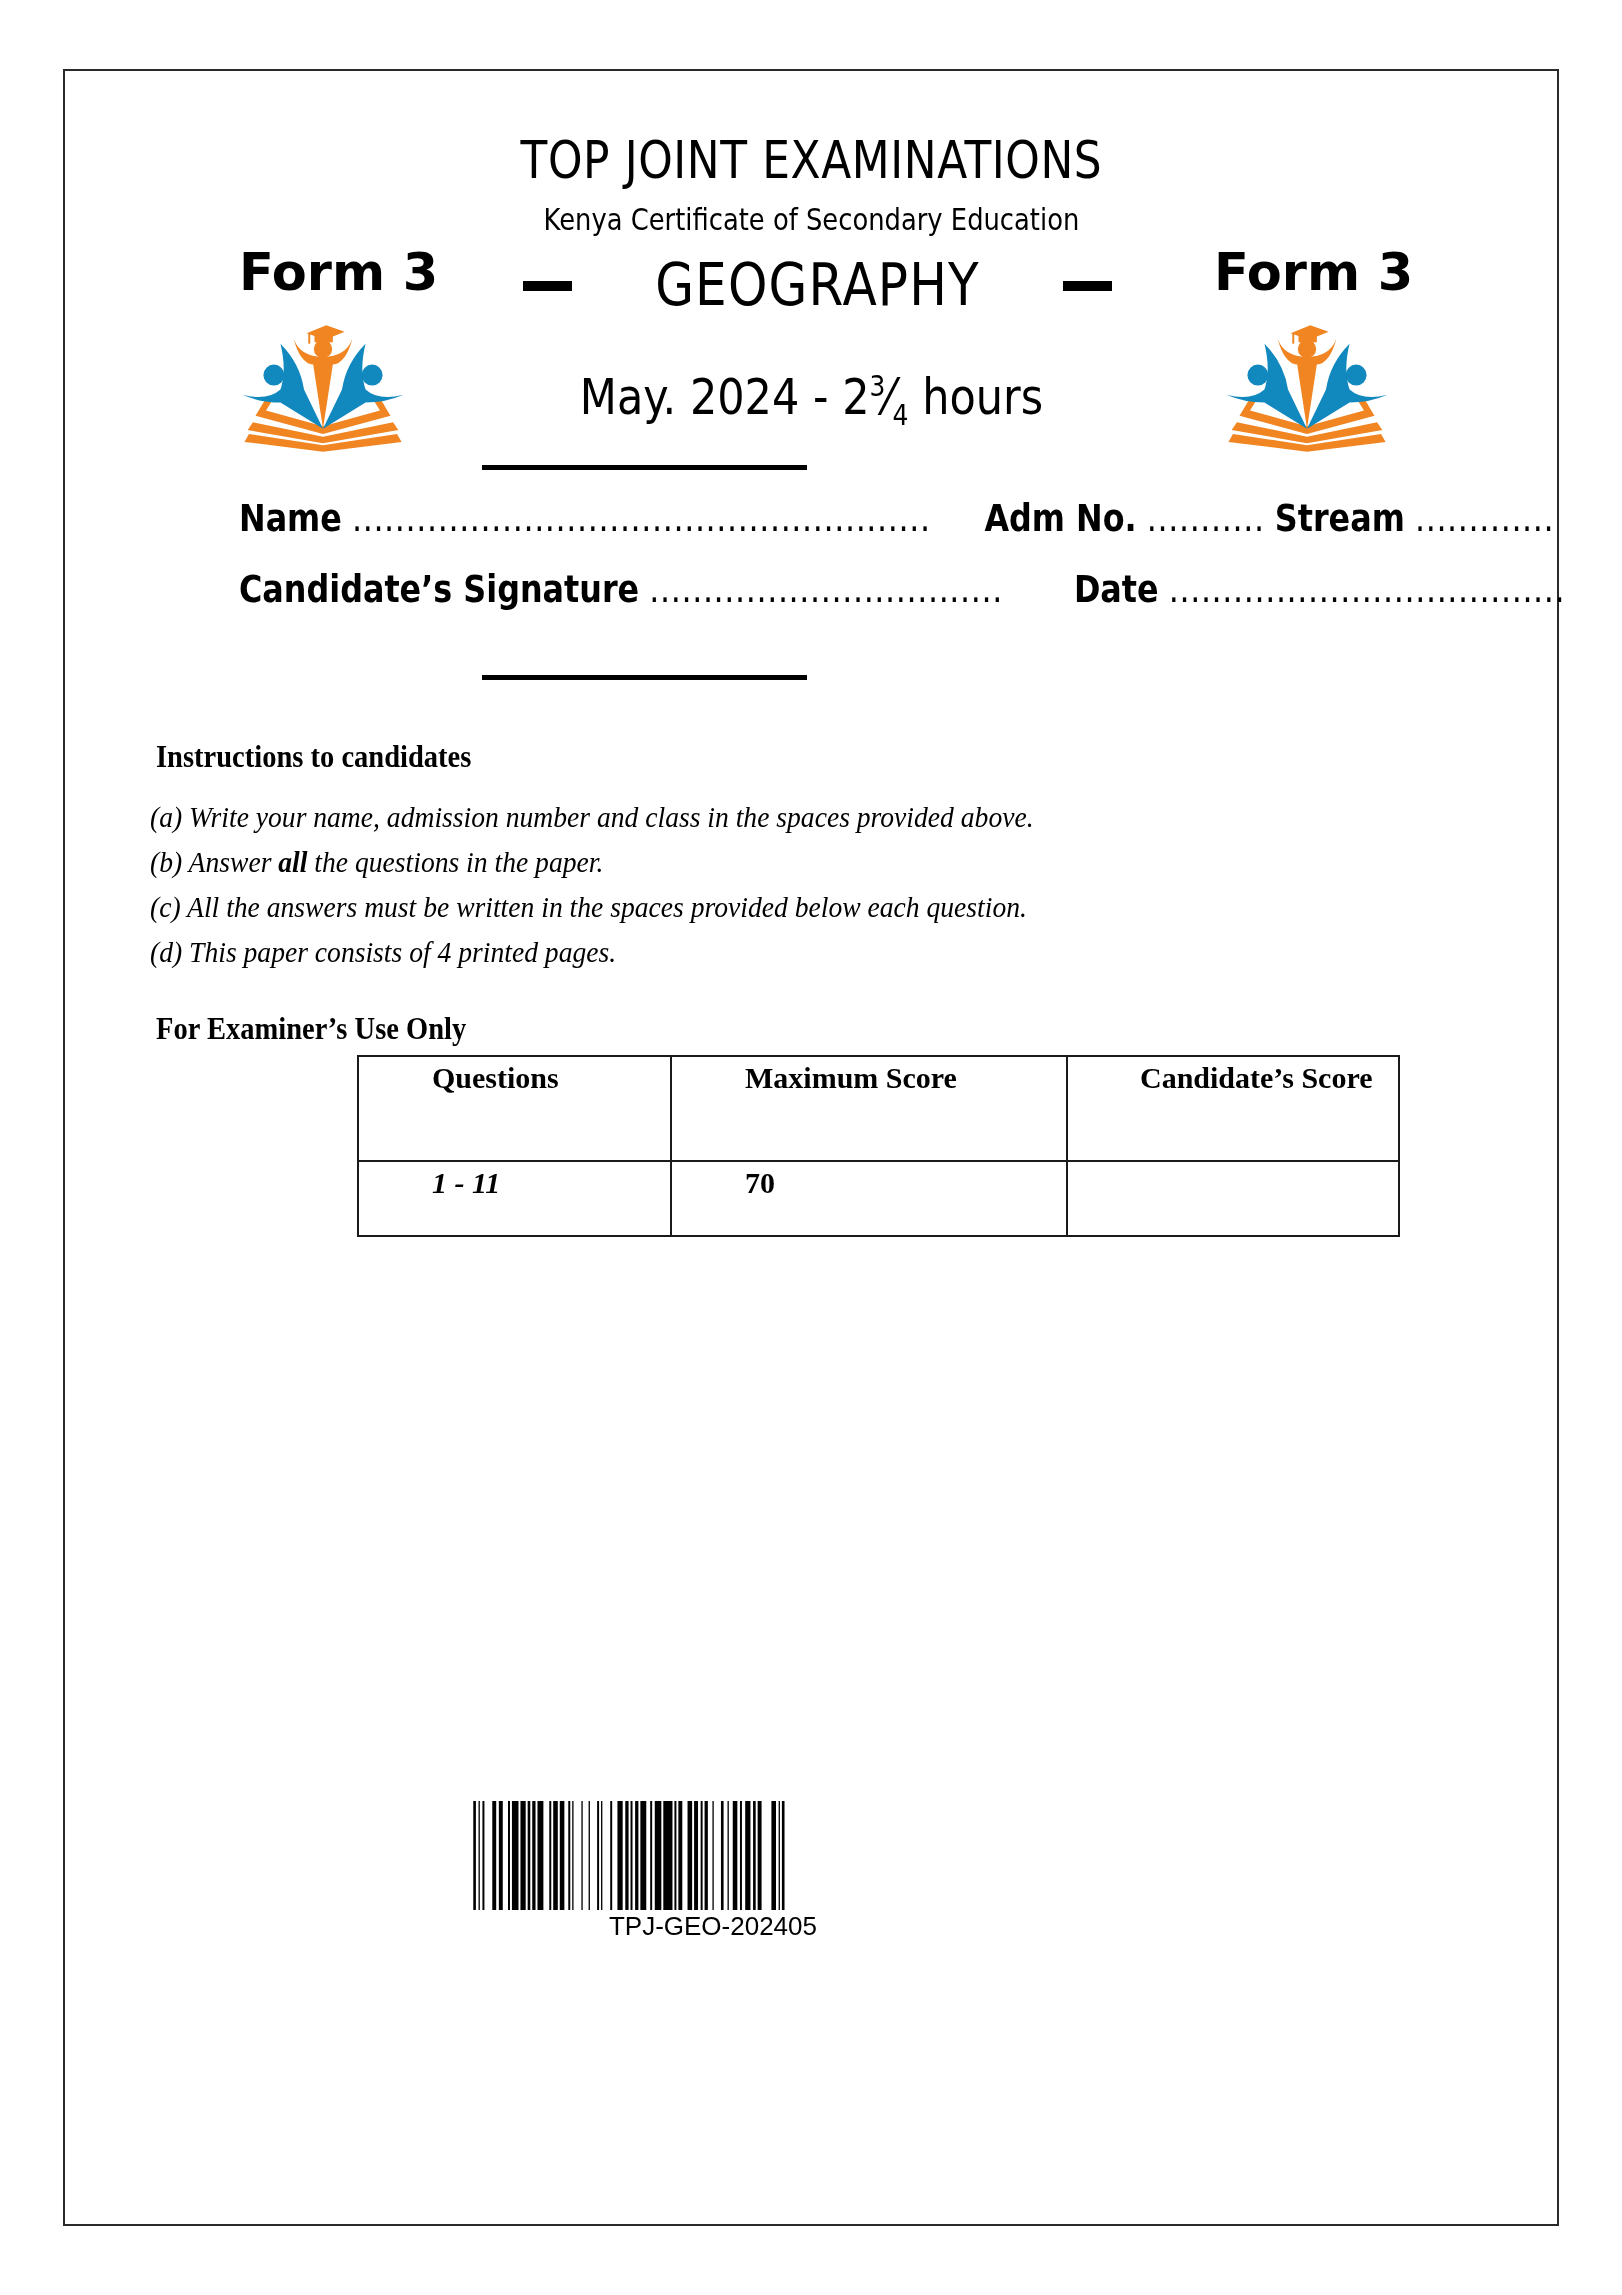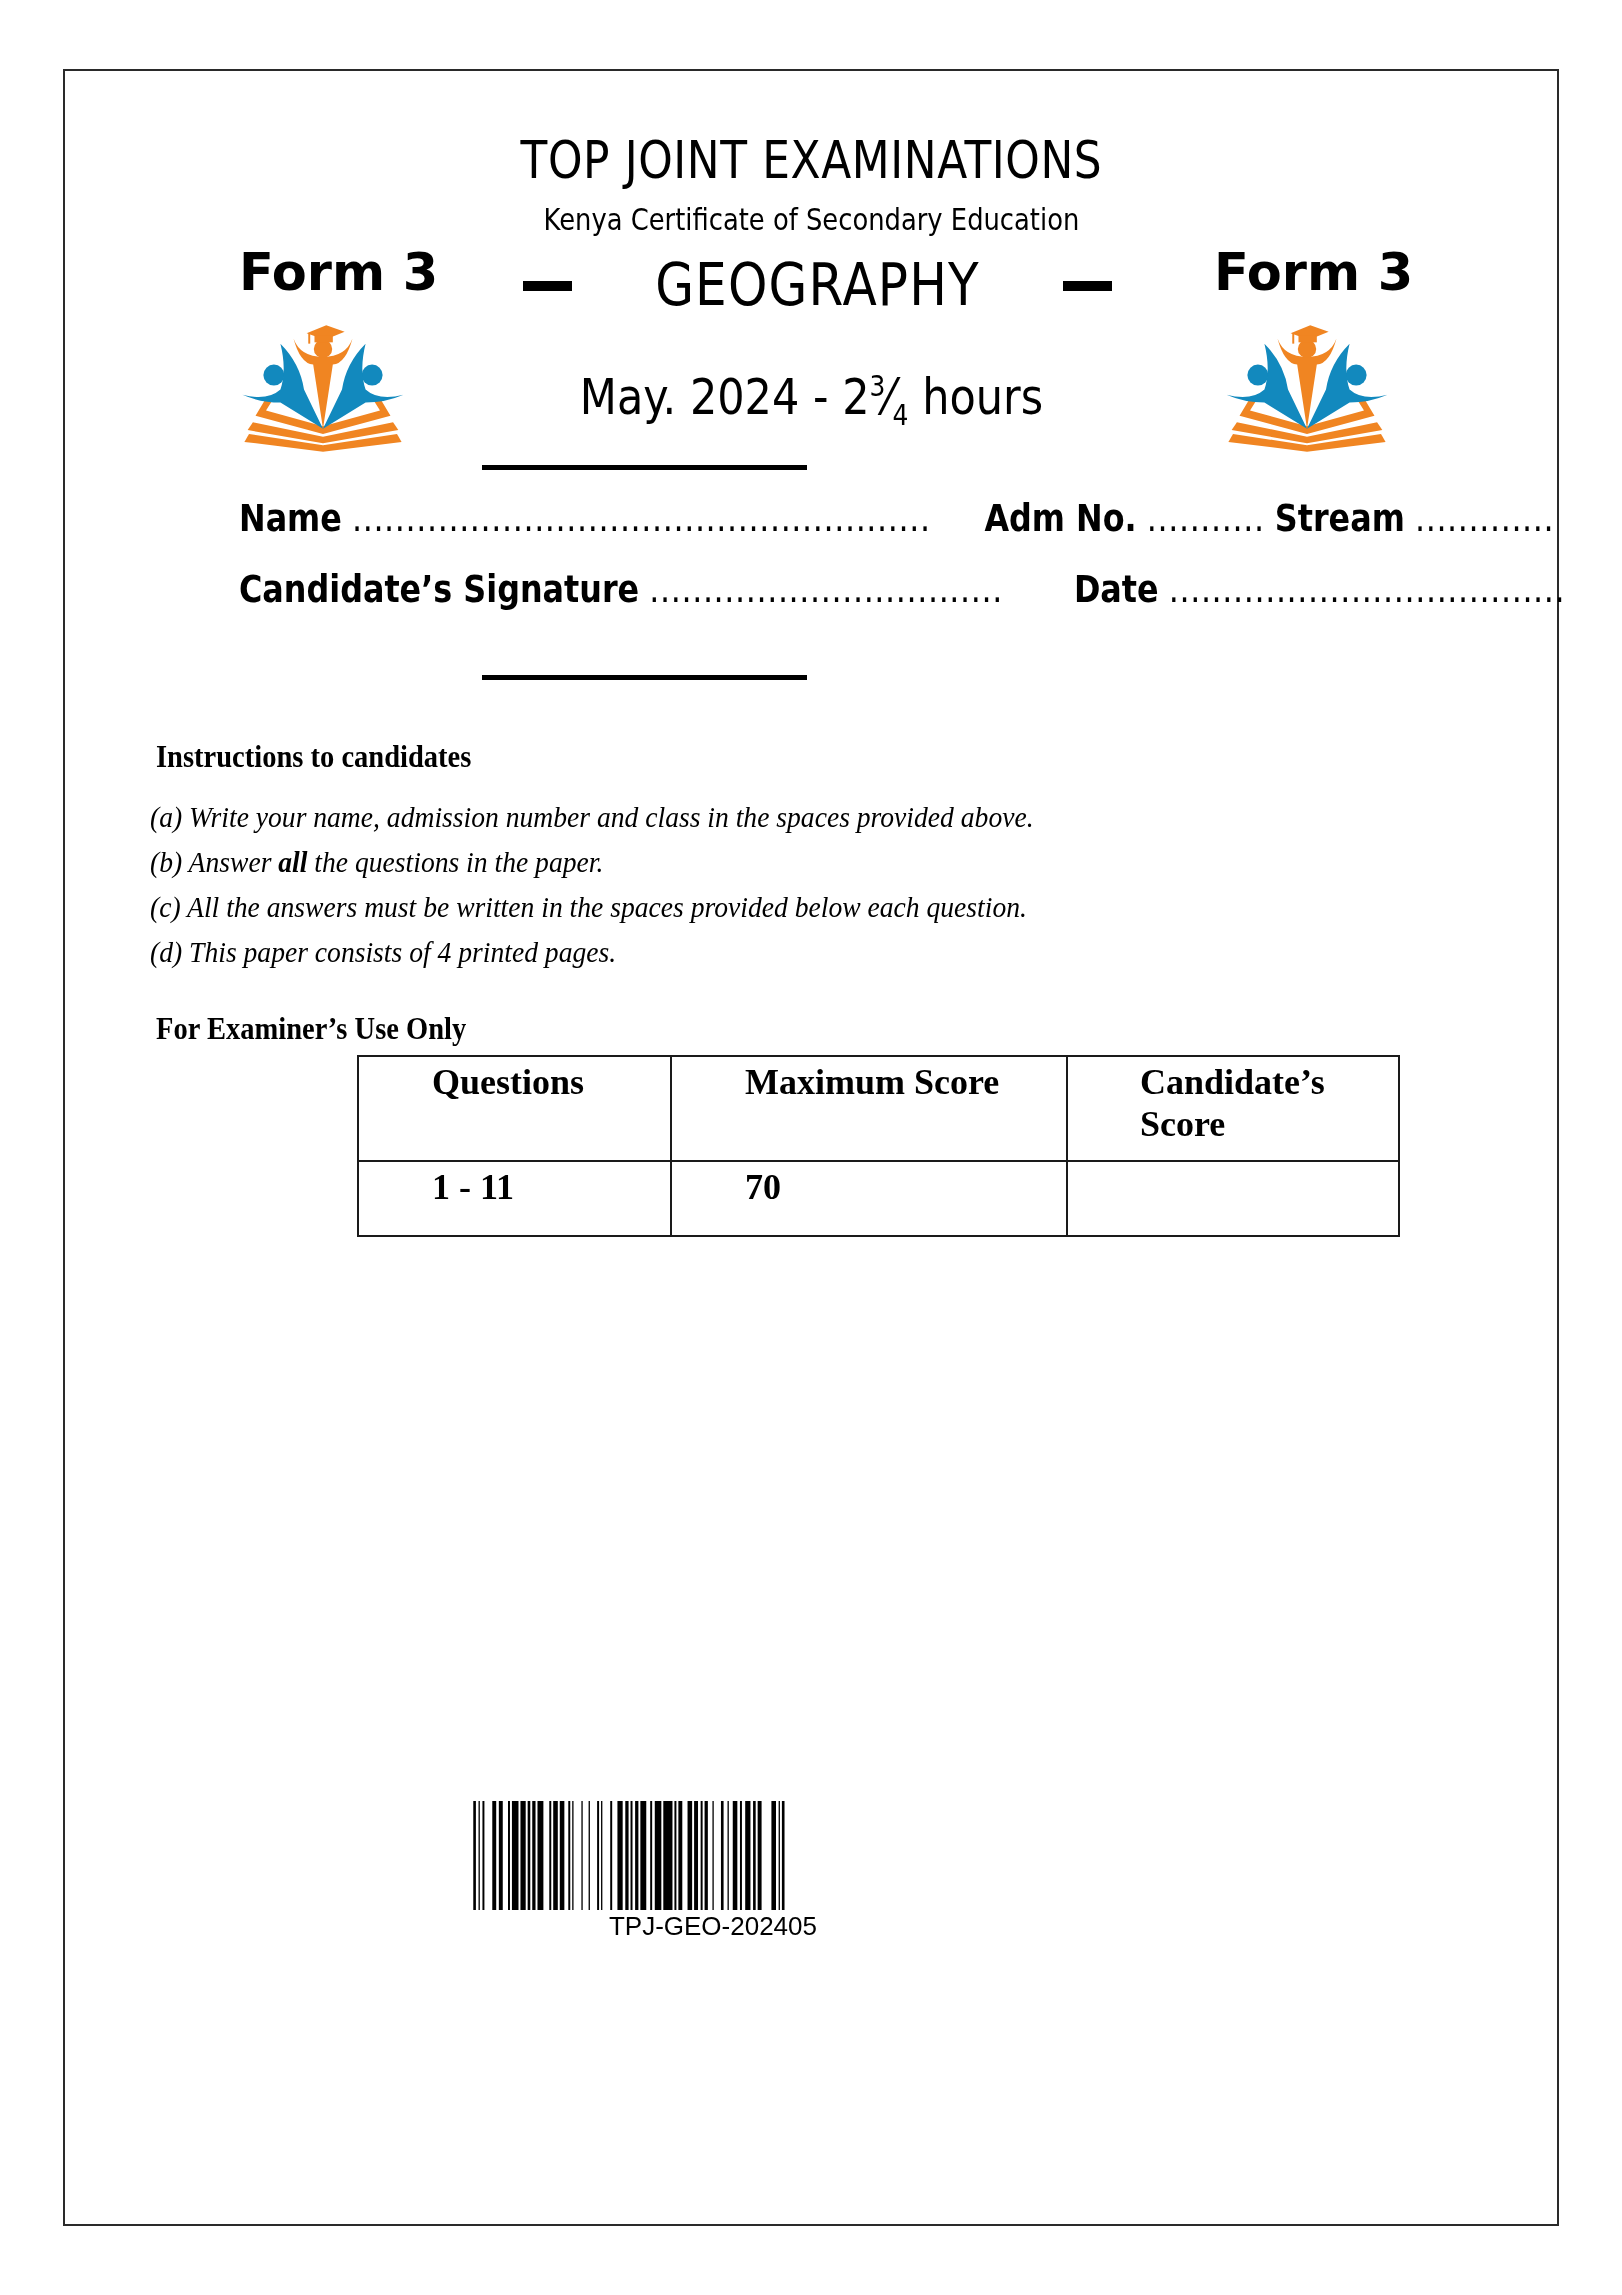--- a/index.html
+++ b/index.html
@@ -78,34 +78,34 @@
     }
     .instr-item b { font-weight: bold; }
 
     .examiner-heading {
       position: absolute; left: 156px; top: 1011px; font-family: "Liberation Serif", serif;
       font-weight: bold; font-size: 31px;
       transform: scaleX(0.92); transform-origin: 0 0;
     }
     .score-table {
       position: absolute; left: 357px; top: 1055px; border-collapse: collapse;
-      font-family: "Liberation Serif", serif; font-weight: bold; font-size: 36px;
+      font-family: "Liberation Serif", serif; font-weight: bold; font-size: 30px;
     }
     .score-table td, .score-table th {
       border: 2px solid #1a1a1a; vertical-align: top; padding: 0; text-align: left; font-weight: bold;
     }
     .score-table tr.head td { height: 99px; }
     .score-table tr.body td { height: 69px; }
     .col-1 { width: 238px; }
     .col-2 { width: 321px; }
     .col-3 { width: 258px; }
     .cell-q { padding-left: 73px !important; padding-top: 3.9px !important; }
     .cell-m { padding-left: 73px !important; padding-top: 3.9px !important; font-family: Liberation Serif, serif; }
     .cell-c { padding-left: 72px !important; padding-top: 3.9px !important; margin-left: 12px; }
-    .cell-q-body { padding-left: 73px !important; padding-top: 3.9px !important; }
+    .cell-q-body { padding-left: 73px !important; padding-top: 3.9px !important; font-style: italic; }
     .cell-m-body { padding-left: 73px !important; padding-top: 3.9px !important; }
 
     .barcode { position: absolute; left: 470px; top: 1801px; width: 325px; height: 109px; }
     .barcode-text {
       position: absolute; left: 492px; top: 1911px; width: 325px; text-align: right;
       font-family: "Liberation Sans", sans-serif; font-size: 26px;
     }
   </style>
 </head>
 <body>

